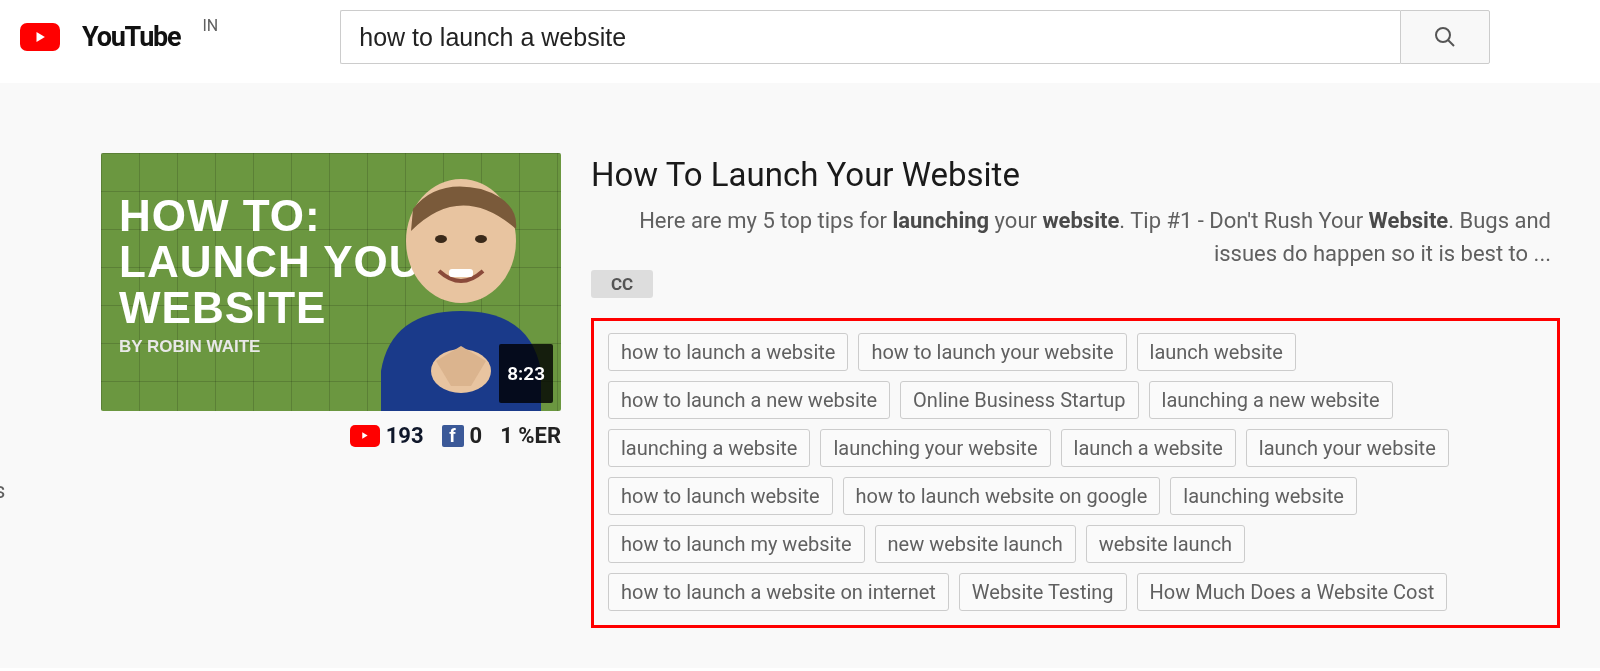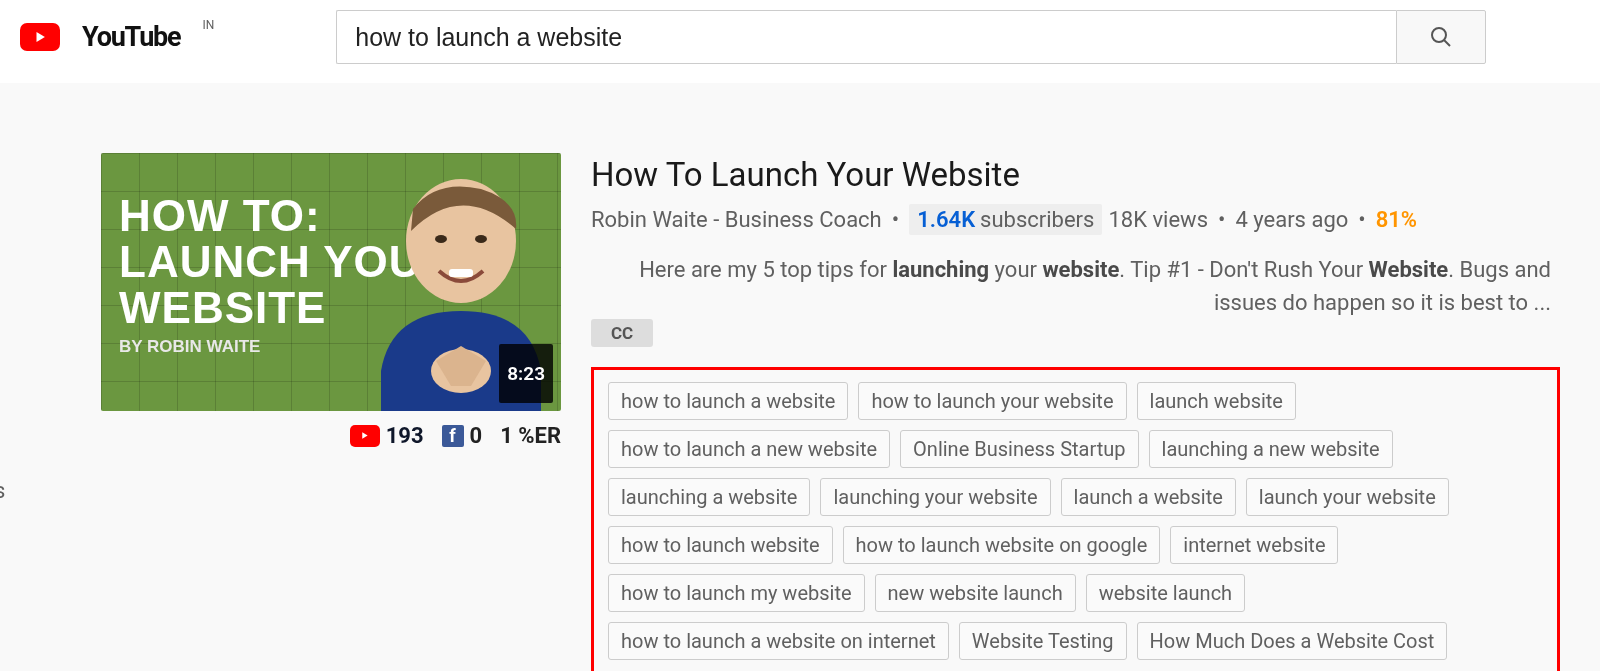--- a/index.html
+++ b/index.html
@@ -2,21 +2,21 @@
 <html><head>
 <meta charset="utf-8">
 <style>
   * { margin:0; padding:0; box-sizing:border-box; }
   body { font-family: Roboto, Arial, sans-serif; background:#fff; color:#111; width:1600px; }
   .header { display:flex; align-items:center; padding:10px 20px 18px 20px; gap:4px; border-bottom:1px solid transparent; }
   .logo-block { display:flex; align-items:center; gap:20px; position:relative; margin-right:120px; }
   .yt-icon { width:40px; height:28px; background:#ff0000; border-radius:7px; display:flex; align-items:center; justify-content:center; }
   .yt-icon svg { width:14px; height:14px; }
   .yt-word { font-size:27px; font-weight:700; letter-spacing:-1.2px; margin-left:2px; }
-  .yt-sup { font-size:12px; color:#606060; position:relative; top:-12px; left:2px; }
+  .yt-sup { font-size:16px; color:#606060; position:relative; top:-12px; left:2px; }
   .search-wrap { display:flex; flex:0 0 1150px; }
   .search-input { flex:1; height:54px; border:1px solid #ccc; border-right:none; font-size:25px; padding:0 18px; color:#222; background:#fff; outline:none; border-radius:2px 0 0 2px; }
   .search-btn { width:90px; height:54px; border:1px solid #ccc; background:#f8f8f8; display:flex; align-items:center; justify-content:center; cursor:pointer; border-radius:0 2px 2px 0; }
   .search-btn svg { width:24px; height:24px; stroke:#555; fill:none; }
 
   .results { background:#f9f9f9; padding:70px 40px 40px 60px; position:relative; }
   .truncated-s { position:absolute; left:-6px; top:395px; font-size:22px; color:#606060; }
   .result-row { display:flex; gap:30px; align-items:flex-start; }
   .thumb-col { width:460px;margin-left:41px; }
   .thumb { width:460px; height:258px; position:relative; background:#6b9740; overflow:hidden; border-radius:2px; cursor:pointer; }
@@ -117,51 +117,38 @@
         <span class="stat">
           <span class="fb-mini">f</span>
           <span class="fb-count">0</span>
         </span>
         <span class="er">1 %ER</span>
       </div>
     </div>
 
     <div class="meta-col">
       <div class="title">How To Launch Your Website</div>
-      <div class="byline">
-        <span>Robin Waite - Business Coach</span>
-        <span class="dot"></span>
-        <span class="sub-badge">
-          <span class="sub-count">1.64K</span>
-          <span>subscribers</span>
-        </span>
-        <span>18K views</span>
-        <span class="dot"></span>
-        <span>4 years ago</span>
-        <span class="dot"></span>
-        <span class="rating">81%</span>
-      </div>
       <div class="desc">
         <span>Here are my 5 top tips for </span><b>launching</b><span> your </span><b>website</b><span>. Tip #1 - Don't Rush Your </span><b>Website</b><span>. Bugs and issues do happen so it is best to ...</span>
       </div>
       <span class="cc">CC</span>
       <div class="tags-box" id="tags-box">
           <span class="tag">how to launch a website</span>
           <span class="tag">how to launch your website</span>
           <span class="tag">launch website</span>
           <span class="tag">how to launch a new website</span>
           <span class="tag">Online Business Startup</span>
           <span class="tag">launching a new website</span>
           <span class="tag">launching a website</span>
           <span class="tag">launching your website</span>
           <span class="tag">launch a website</span>
           <span class="tag">launch your website</span>
           <span class="tag">how to launch website</span>
           <span class="tag">how to launch website on google</span>
-          <span class="tag">internet website</span>
+          <span class="tag">launching website</span>
           <span class="tag">how to launch my website</span>
           <span class="tag">new website launch</span>
           <span class="tag">website launch</span>
           <span class="tag">how to launch a website on internet</span>
           <span class="tag">Website Testing</span>
           <span class="tag">How Much Does a Website Cost</span>
         </div>
     </div>
 
   </div>

